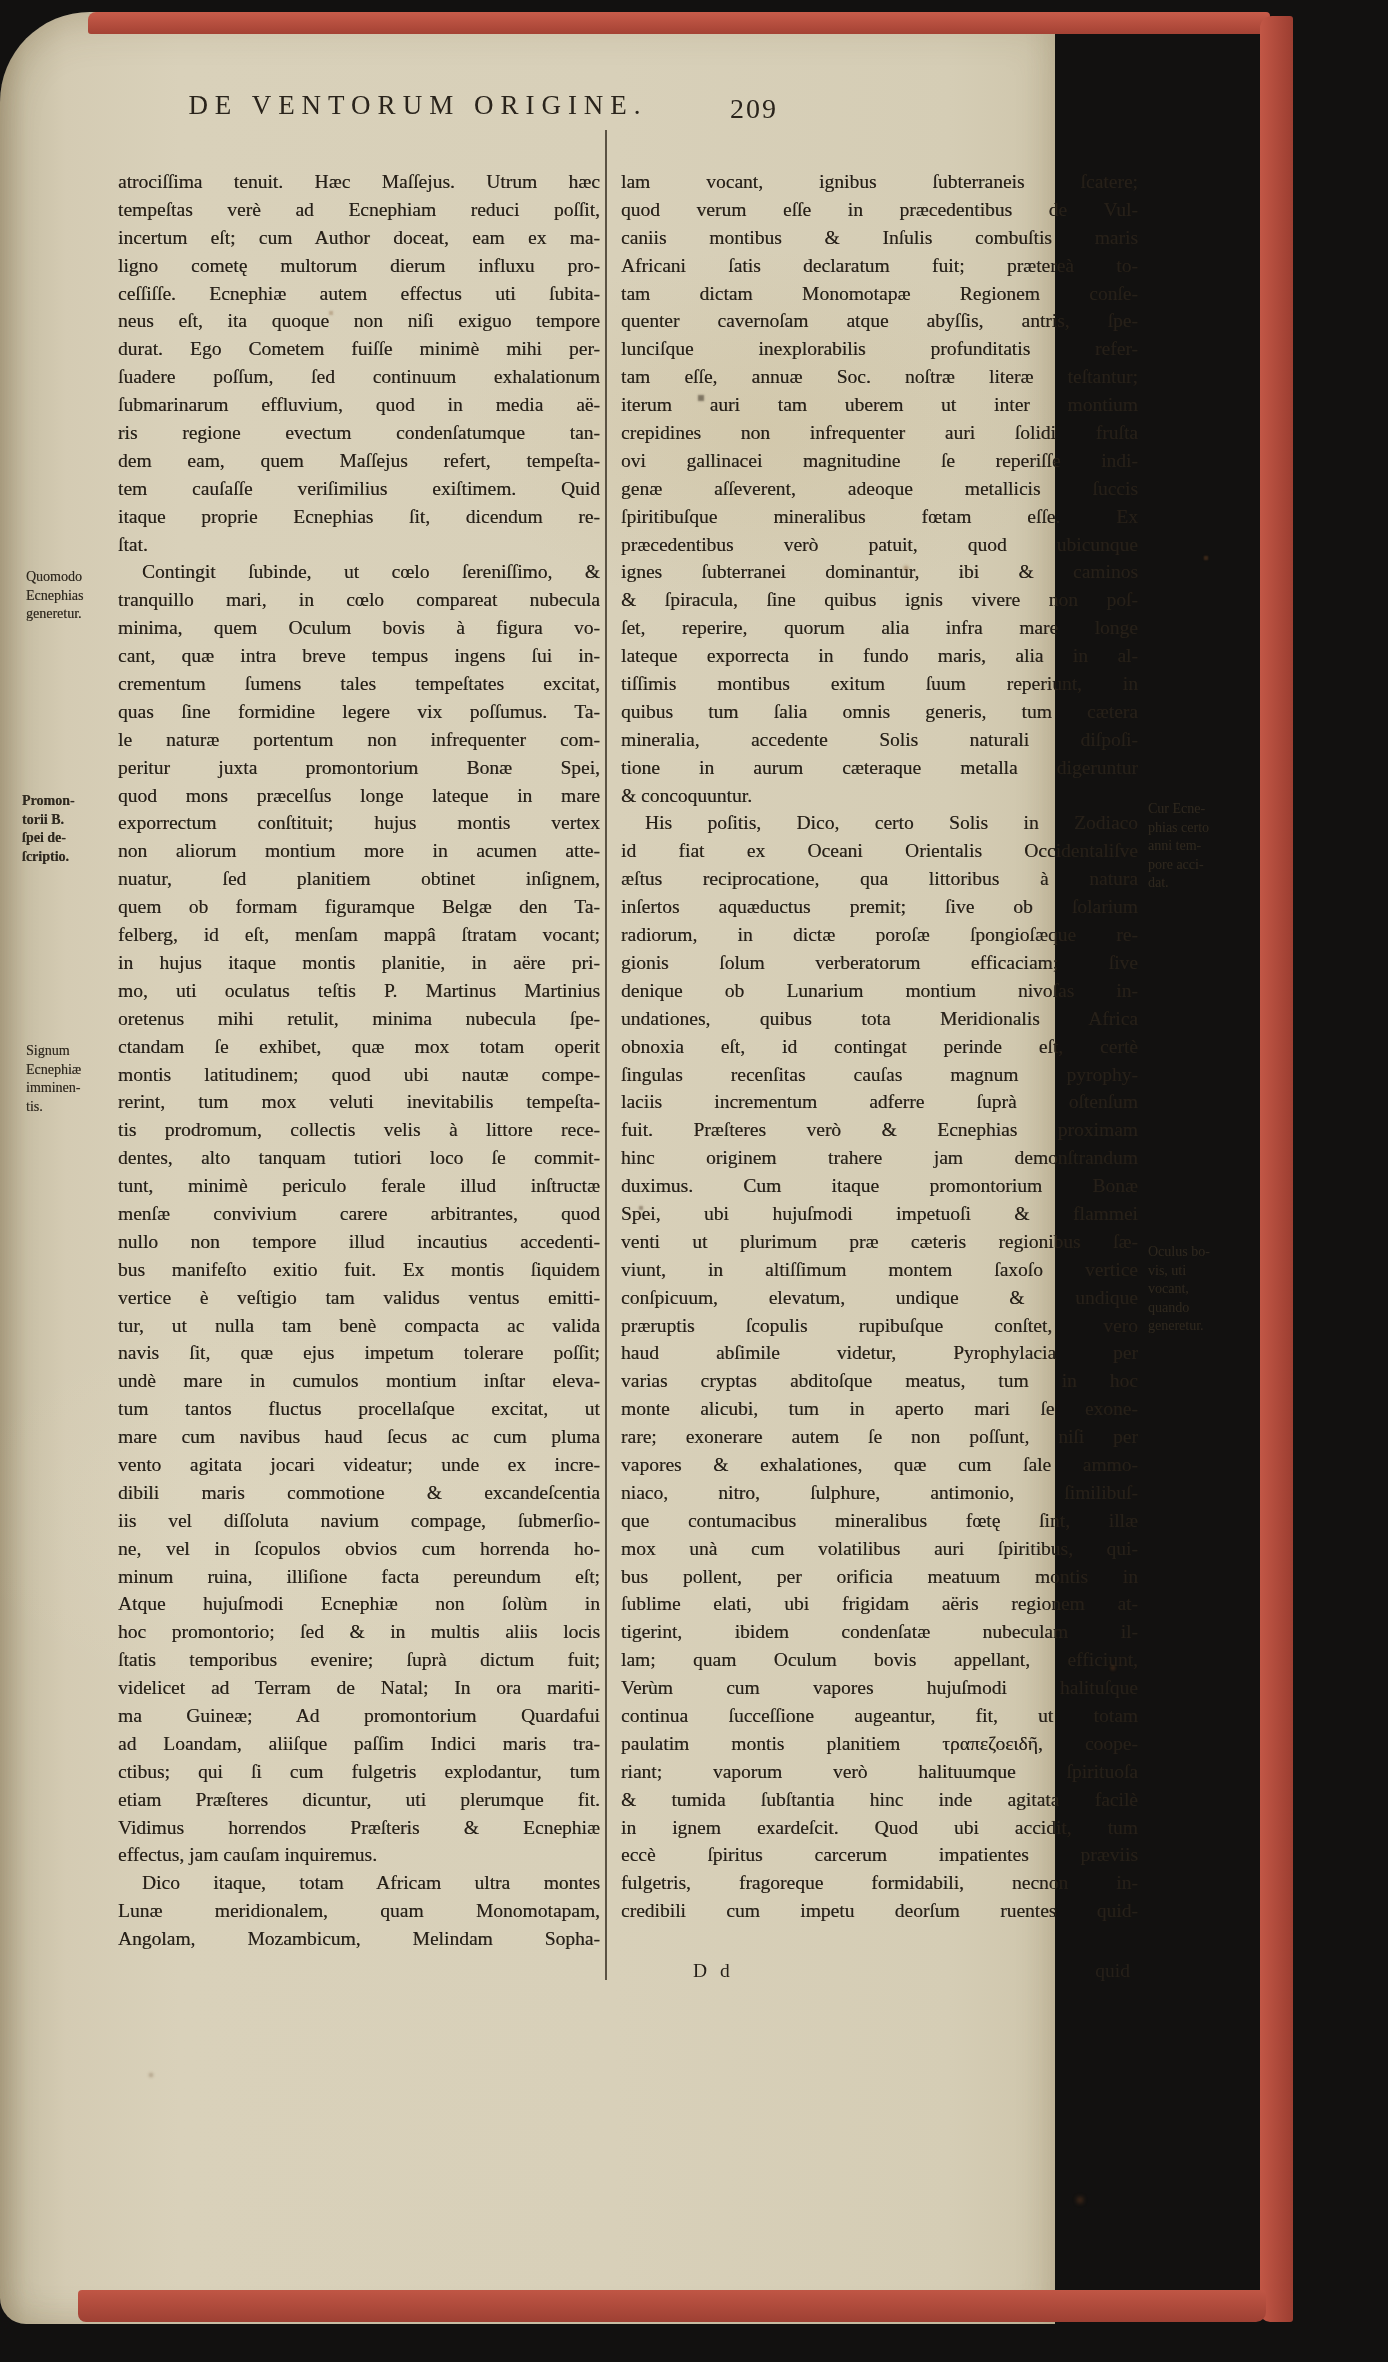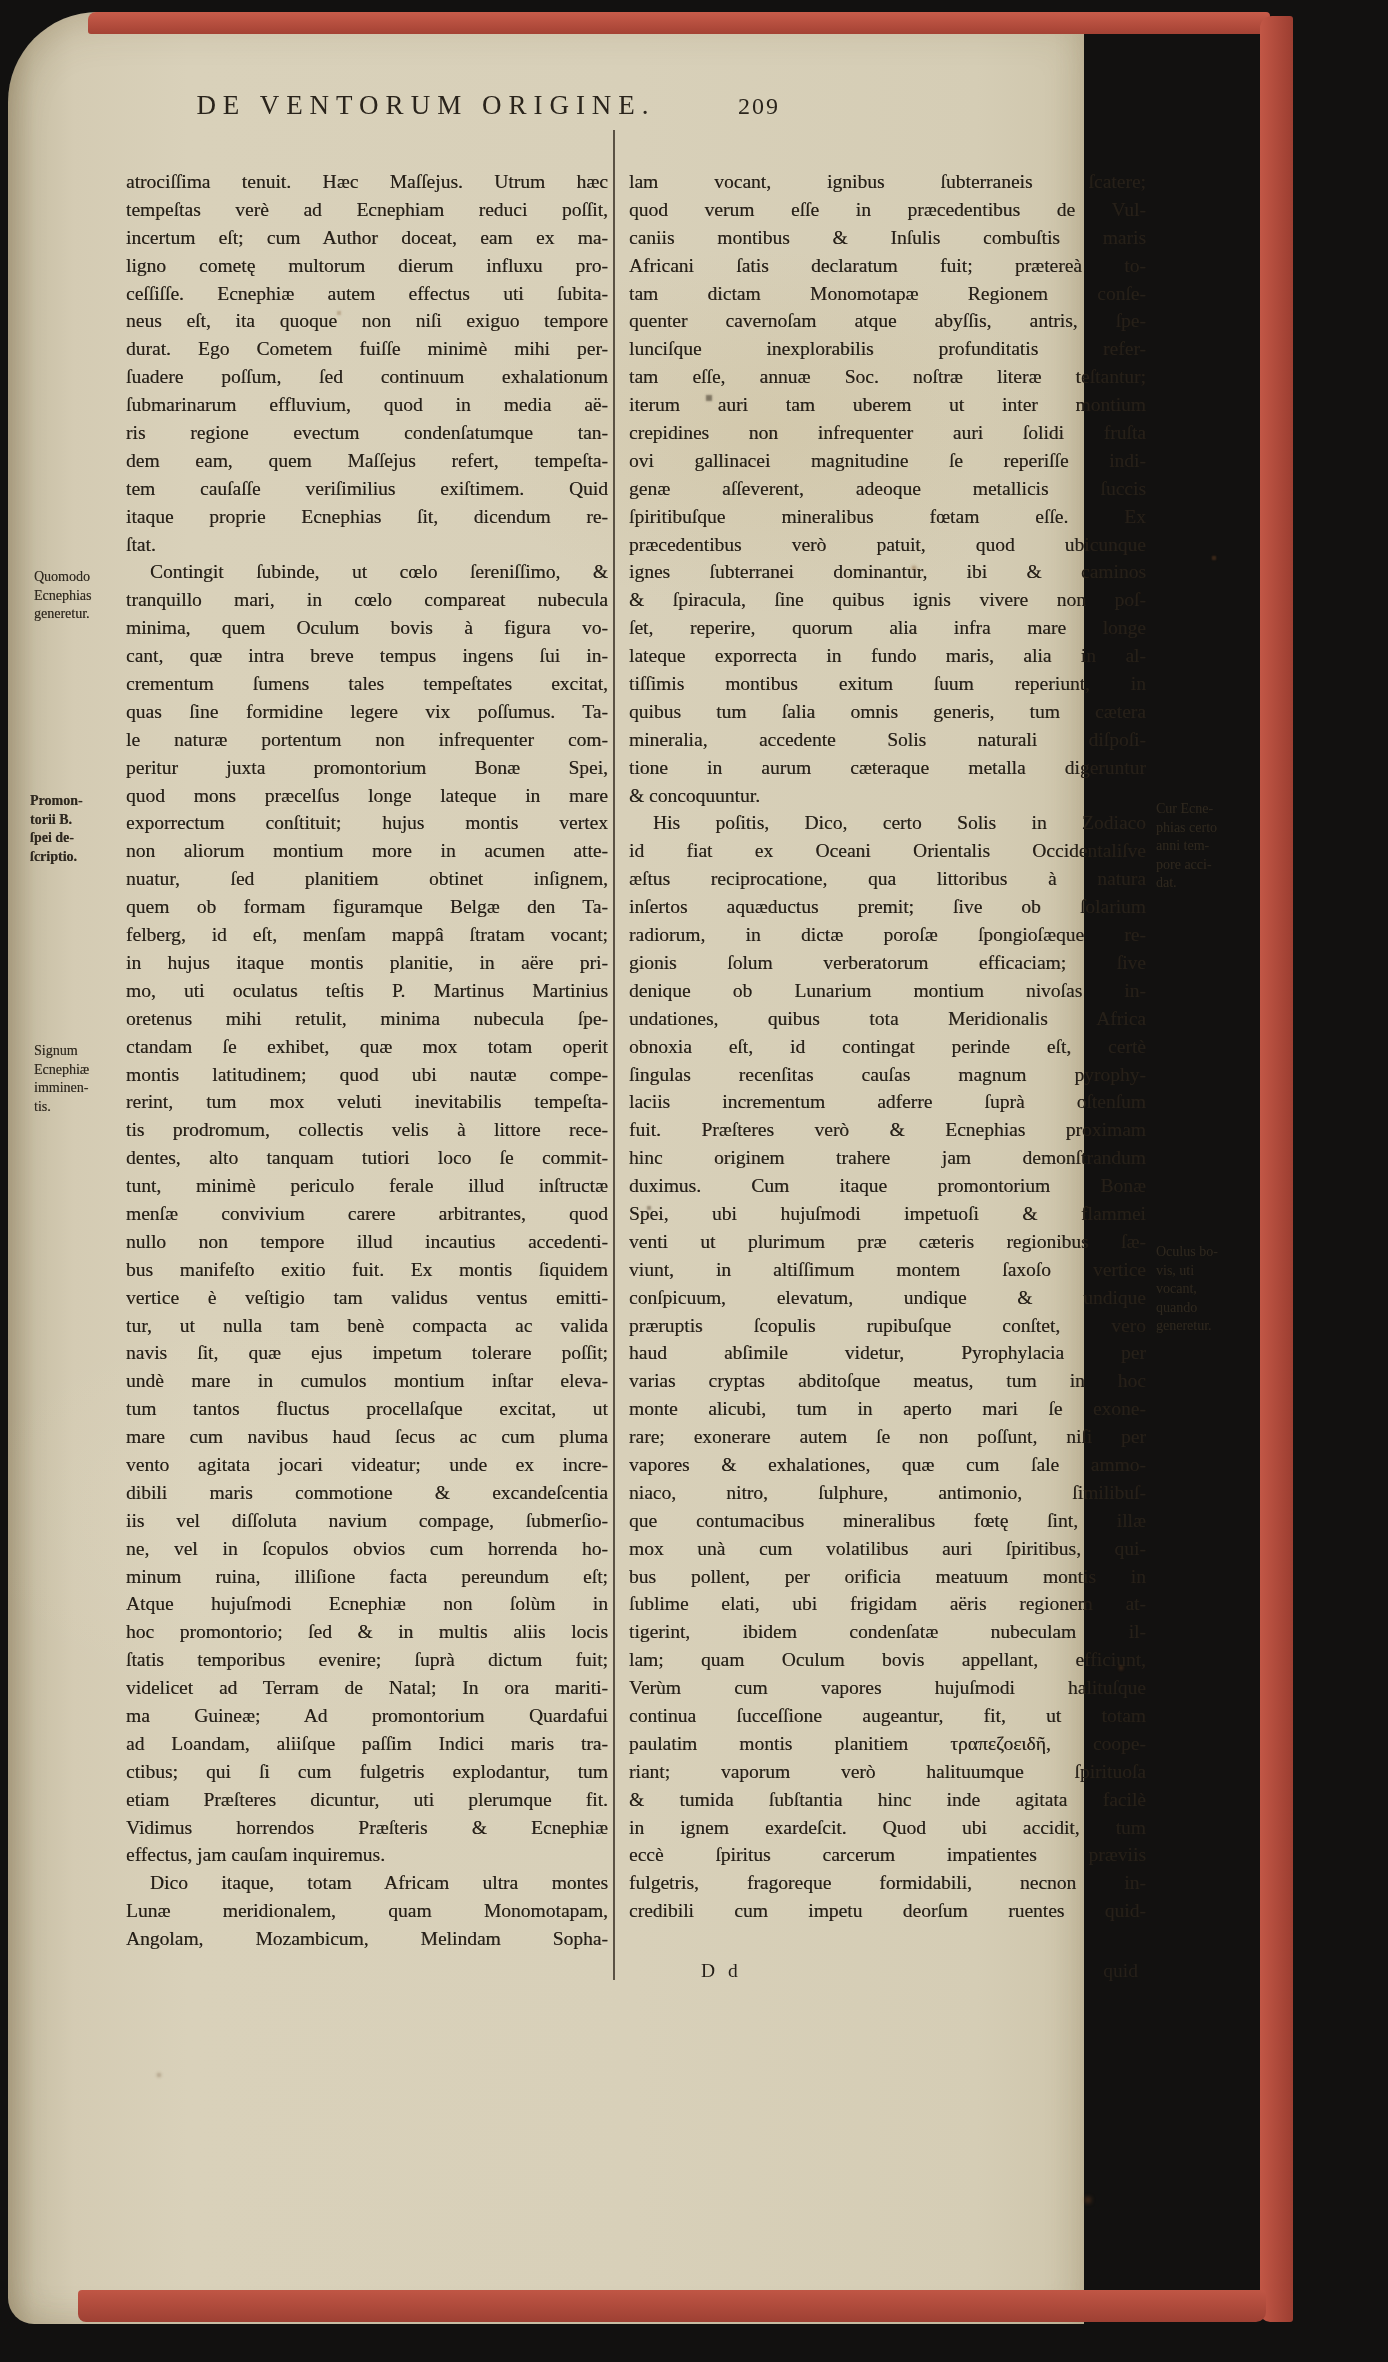--- a/index.html
+++ b/index.html
@@ -1,33 +1,33 @@
 <!DOCTYPE html>
 <html><head>
 <meta charset="utf-8">
 <style>
   html,body{margin:0;padding:0;background:#121110;}
   .scan{position:relative;width:1388px;height:2362px;background:#121110;overflow:hidden;
         font-family:"Liberation Serif", serif;}
-  .page{position:absolute;left:8px;top:12px;width:1055px;height:2312px;
+  .page{position:absolute;left:0;top:12px;width:1055px;height:2312px;
         background:
           radial-gradient(ellipse 420px 260px at 760px 420px, rgba(190,170,120,0.18), transparent 70%),
           radial-gradient(ellipse 500px 300px at 300px 1500px, rgba(255,250,230,0.10), transparent 70%),
           linear-gradient(90deg,#b4a98e 0,#c9c0a6 26px,#d4cbb3 66px,#d9d1ba 180px,#d8d0b9 58%,#d5cdb5 90%,#cec5ab 100%);
         border-top-left-radius:90px;border-bottom-left-radius:26px;
-        box-shadow: inset 0 14px 40px rgba(100,80,40,0.18), inset 0 -10px 30px rgba(100,80,40,0.15); padding-left: 21px;}
+        box-shadow: inset 0 14px 40px rgba(100,80,40,0.18), inset 0 -10px 30px rgba(100,80,40,0.15);}
   .red-top{position:absolute;left:88px;top:12px;width:1182px;height:22px;
         background:linear-gradient(180deg,#c85c4a,#a44234);border-radius:8px 4px 2px 3px;}
   .red-right{position:absolute;left:1260px;top:16px;width:33px;height:2306px;
         background:linear-gradient(90deg,#c25746,#9c3e31);border-radius:12px 3px 3px 10px;}
   .red-bottom{position:absolute;left:78px;top:2290px;width:1188px;height:32px;
         background:linear-gradient(0deg,#9e4033,#c05645);border-radius:4px 4px 10px 8px;}
   .running-head{position:absolute;left:118px;top:78px;width:600px;text-align:center;
         font-size:27px;letter-spacing:7px;color:#2a241c;white-space:nowrap;}
-  .page-number{position:absolute;left:730px;top:81px;font-size:24px;letter-spacing:2px;color:#2a241c;}
+  .page-number{position:absolute;left:730px;top:81px;font-size:28px;letter-spacing:2px;color:#2a241c;}
   .col-rule{position:absolute;left:605px;top:118px;width:2px;height:1850px;background:rgba(48,40,29,0.75);}
   .col{position:absolute;top:156px;color:#262019;font-size:19.5px;
         text-shadow:0.3px 0.3px 0.4px rgba(40,30,18,0.55);}
   .col-left{left:118px;width:482px;}
   .col-right{left:621px;width:517px;}
   .tl{height:27.9px;line-height:27.9px;text-align:justify;text-align-last:justify;overflow:hidden;}
   .tl.end{text-align-last:left;font-family:Liberation Serif, serif;}
   .tl.ind{text-indent:24px;}
   .it{}
   .footer-row{position:absolute;left:621px;top:1948px;width:517px;height:28px;

